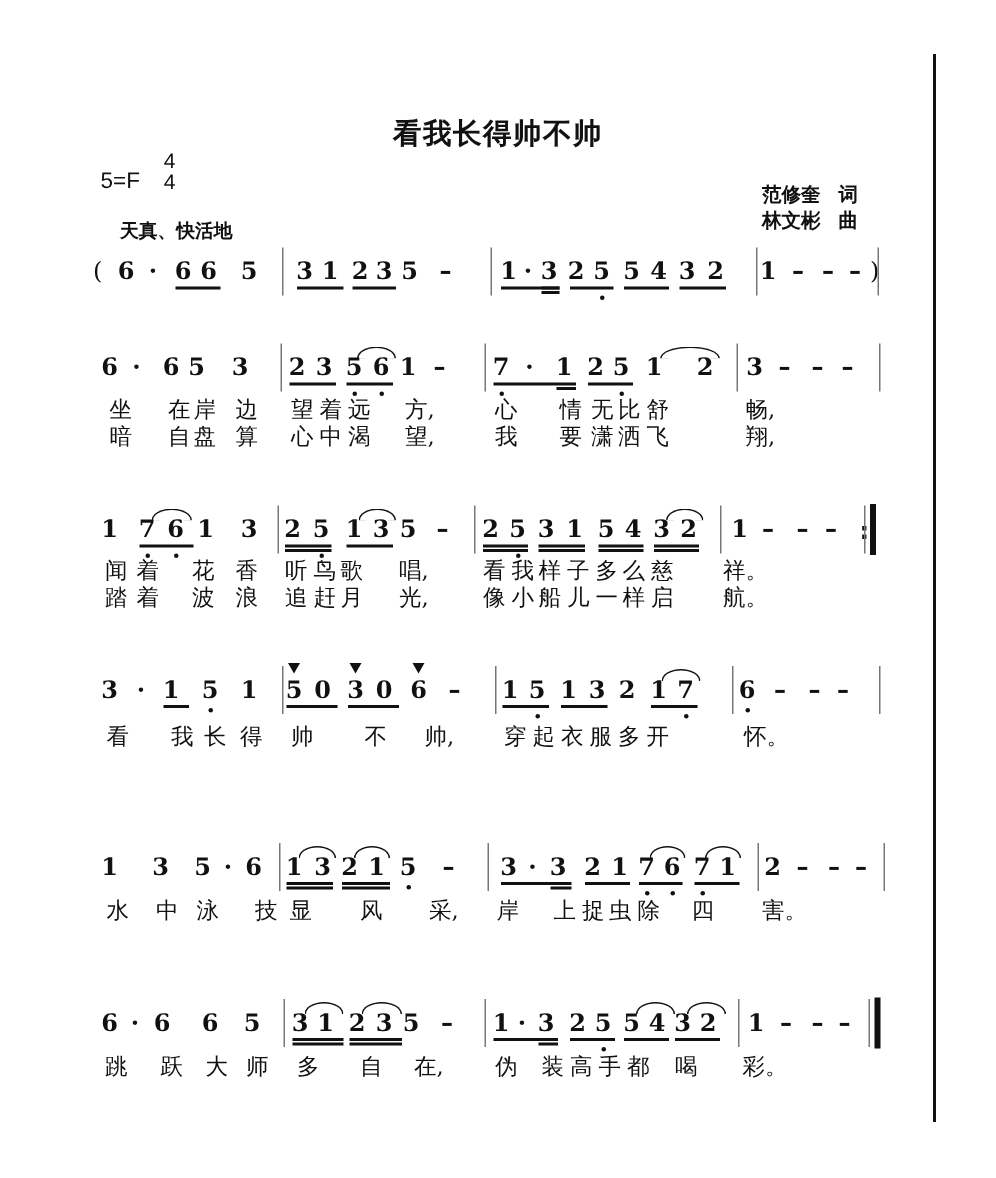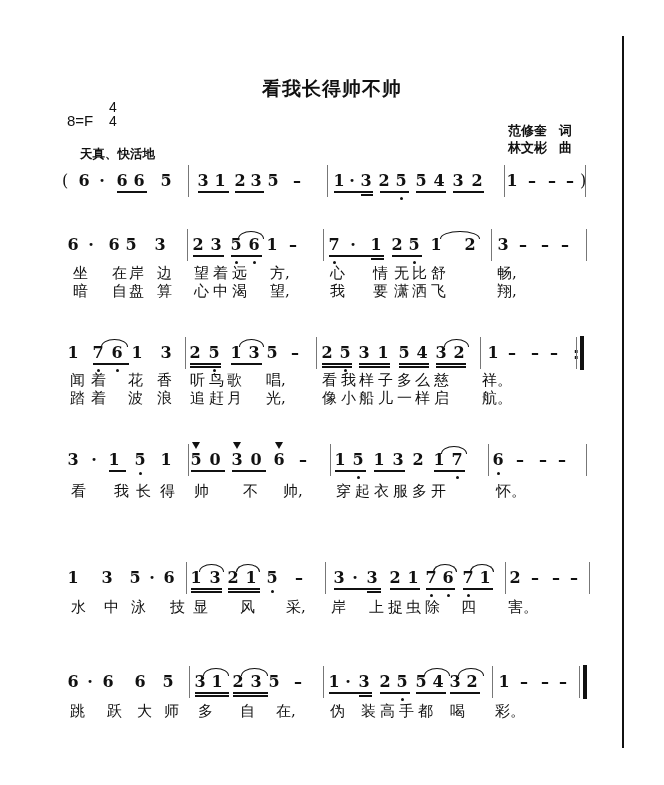--- a/index.html
+++ b/index.html
@@ -26,21 +26,21 @@
   .lyric { position:absolute; font-family:"DejaVu Serif", serif; font-size:15px; line-height:18px; }
   .paren { position:absolute; font-family:"DejaVu Serif", serif; font-size:16px; }
   .repeat-dots { position:absolute; font-family:"DejaVu Sans", sans-serif; font-weight:bold; font-size:16px; }
 </style>
 </head>
 <body>
 
 <div class="page-edge"></div>
 
 <div class="title">看我长得帅不帅</div>
-<div class="key">8=F</div>
+<div class="key">5=F</div>
 <div class="timesig">
   <span>4</span>
   <span>4</span>
 </div>
 <div class="credits">
   <div class="row">
     <span>范修奎</span>
     <span>词</span>
   </div>
   <div class="row">

